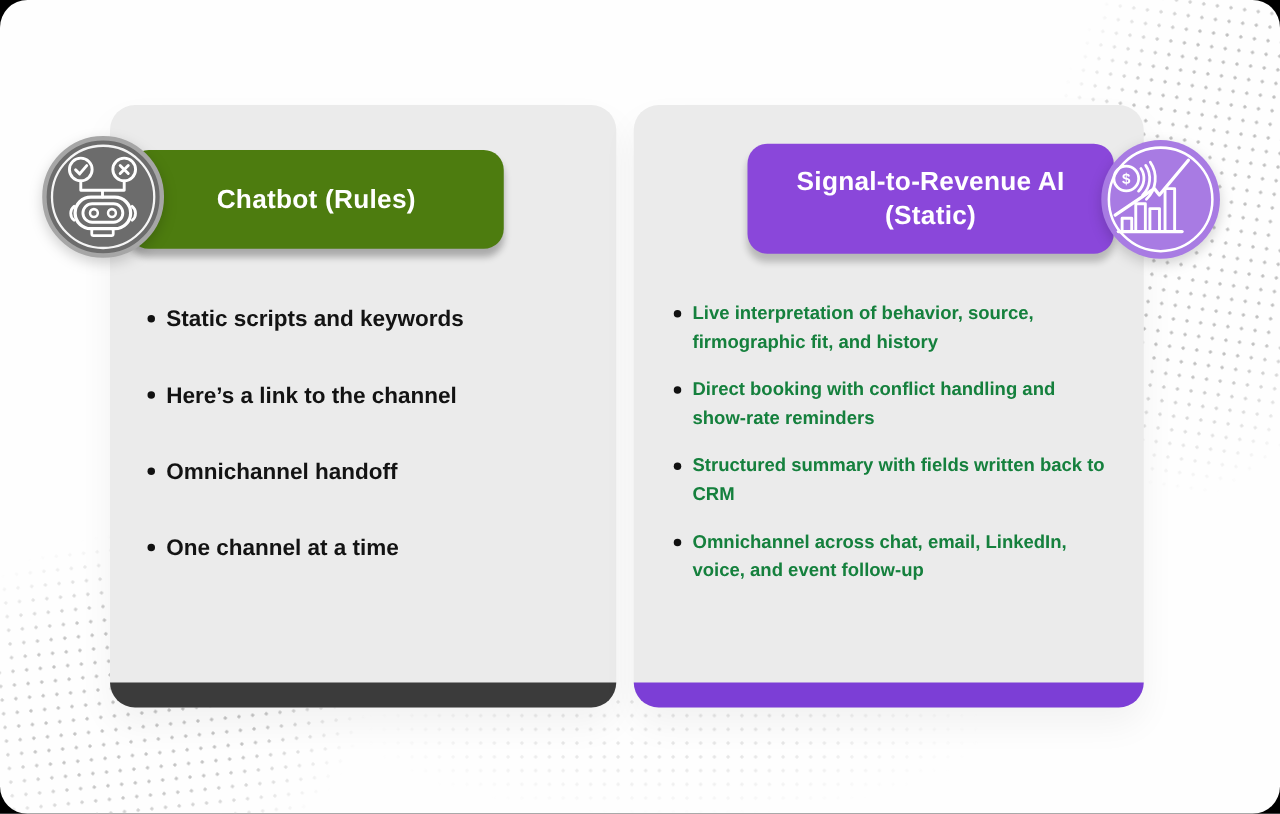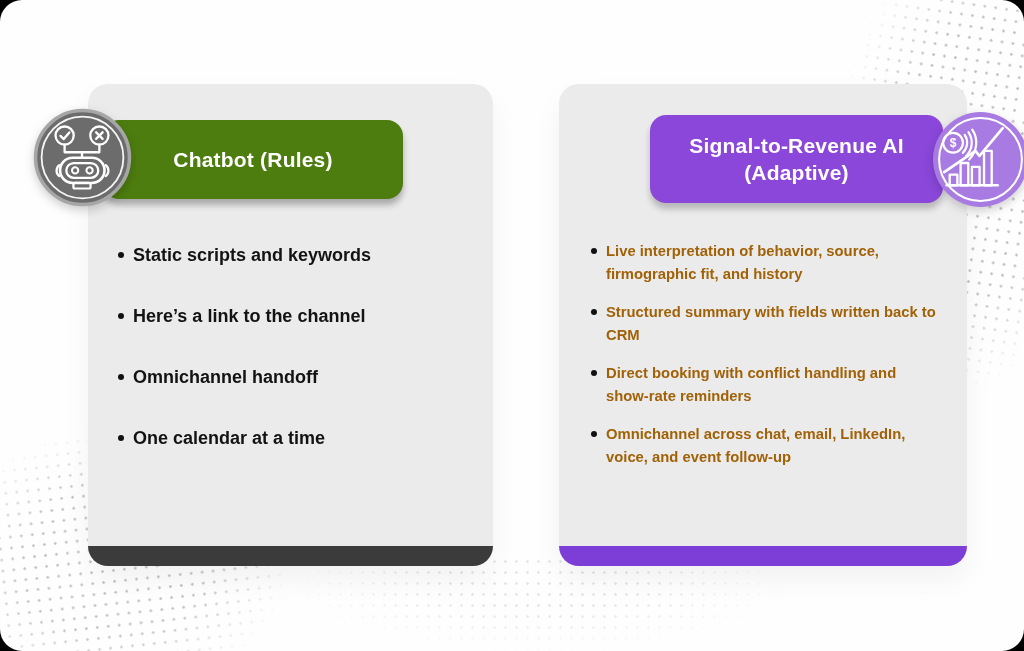--- a/index.html
+++ b/index.html
@@ -43,21 +43,21 @@
     opacity:.35;
   }
   
   .card {
     position:absolute; top:84px; height:482px;
     background:#ebebeb;
     border-radius:20px;
     box-shadow: 0 14px 28px rgba(0,0,0,0.05);
   }
   .card-left  { left:88px;  width:405px; }
-  .card-right { left:559px; width:408px; }
+  .card-right { left:507px; width:408px; }
   .footer-bar {
     position:absolute; left:0; right:0; bottom:0; height:20px;
     border-radius:0 0 20px 20px;
   }
   .card-left  .footer-bar { background:#3b3b3b; }
   .card-right .footer-bar { background:#7c3ed6; }
   
   .header-pill {
     position:absolute;
     border-radius:16px;
@@ -88,21 +88,21 @@
   svg text { font-family:"Liberation Sans", sans-serif; }
   
   ul.bullet-list { list-style:none; margin:0; padding:0; position:absolute; }
   .card-left ul.bullet-list {
     left:30px; top:160px; width:350px;
     font-size:18px; font-weight:600; color:#131313;
   }
   .card-left  ul.bullet-list li { line-height:22px; margin-bottom:39px; }
   .card-right ul.bullet-list {
     left:32px; top:156px; width:350px;
-    font-size:14.8px; font-weight:600; color:#a16207;
+    font-size:14.8px; font-weight:600; color:#15803d;
   }
   .card-right ul.bullet-list li { line-height:23px; margin-bottom:15px; }
   ul.bullet-list li { position:relative; padding-left:15px; }
   .bullet-dot {
     position:absolute; left:0; top:8px;
     width:6px; height:6px; border-radius:50%;
     background:#111;
   }
 </style>
 </head>
@@ -145,31 +145,31 @@
 
           <rect x="41" y="75.2" width="17" height="5.5" rx="1.5" stroke-width="2.2"></rect>
         </g>
       </svg>
     </div>
 
     <ul class="bullet-list">
       <li><span class="bullet-dot"></span><span class="li-text">Static scripts and keywords</span></li>
       <li><span class="bullet-dot"></span><span class="li-text">Here’s a link to the channel</span></li>
       <li><span class="bullet-dot"></span><span class="li-text">Omnichannel handoff</span></li>
-      <li><span class="bullet-dot"></span><span class="li-text">One calendar at a time</span></li>
+      <li><span class="bullet-dot"></span><span class="li-text">One channel at a time</span></li>
     </ul>
   </div>
 
   <div class="card card-right">
     <div class="footer-bar"></div>
 
     <div class="header-pill">
       <div>
         <span>Signal-to-Revenue AI</span><br>
-        <span>(Adaptive)</span>
+        <span>(Static)</span>
       </div>
     </div>
 
     <div class="icon-circle">
       <svg viewBox="0 0 100 100" aria-hidden="true">
         <circle cx="50" cy="50" r="47" fill="#a87be3"></circle>
         <circle cx="50" cy="50" r="41" fill="none" stroke="#ffffff" stroke-width="2"></circle>
         <g fill="none" stroke="#ffffff" stroke-linecap="round" stroke-linejoin="round">
 
           <circle cx="22.8" cy="33.4" r="9.8" stroke-width="2.2"></circle>
@@ -190,19 +190,19 @@
             <rect x="53.5" y="41.5" width="7.6" height="34"></rect>
           </g>
 
           <path d="M16.5,75.5 H67" stroke-width="2.6"></path>
         </g>
       </svg>
     </div>
 
     <ul class="bullet-list">
       <li><span class="bullet-dot"></span><span class="li-text">Live interpretation of behavior, source, firmographic fit, and history</span></li>
+      <li><span class="bullet-dot"></span><span class="li-text">Direct booking with conflict handling and show-rate reminders</span></li>
       <li><span class="bullet-dot"></span><span class="li-text">Structured summary with fields written back to CRM</span></li>
-      <li><span class="bullet-dot"></span><span class="li-text">Direct booking with conflict handling and show-rate reminders</span></li>
       <li><span class="bullet-dot"></span><span class="li-text">Omnichannel across chat, email, LinkedIn, voice, and event follow-up</span></li>
     </ul>
   </div>
 
 </div>
 
 </body></html>

